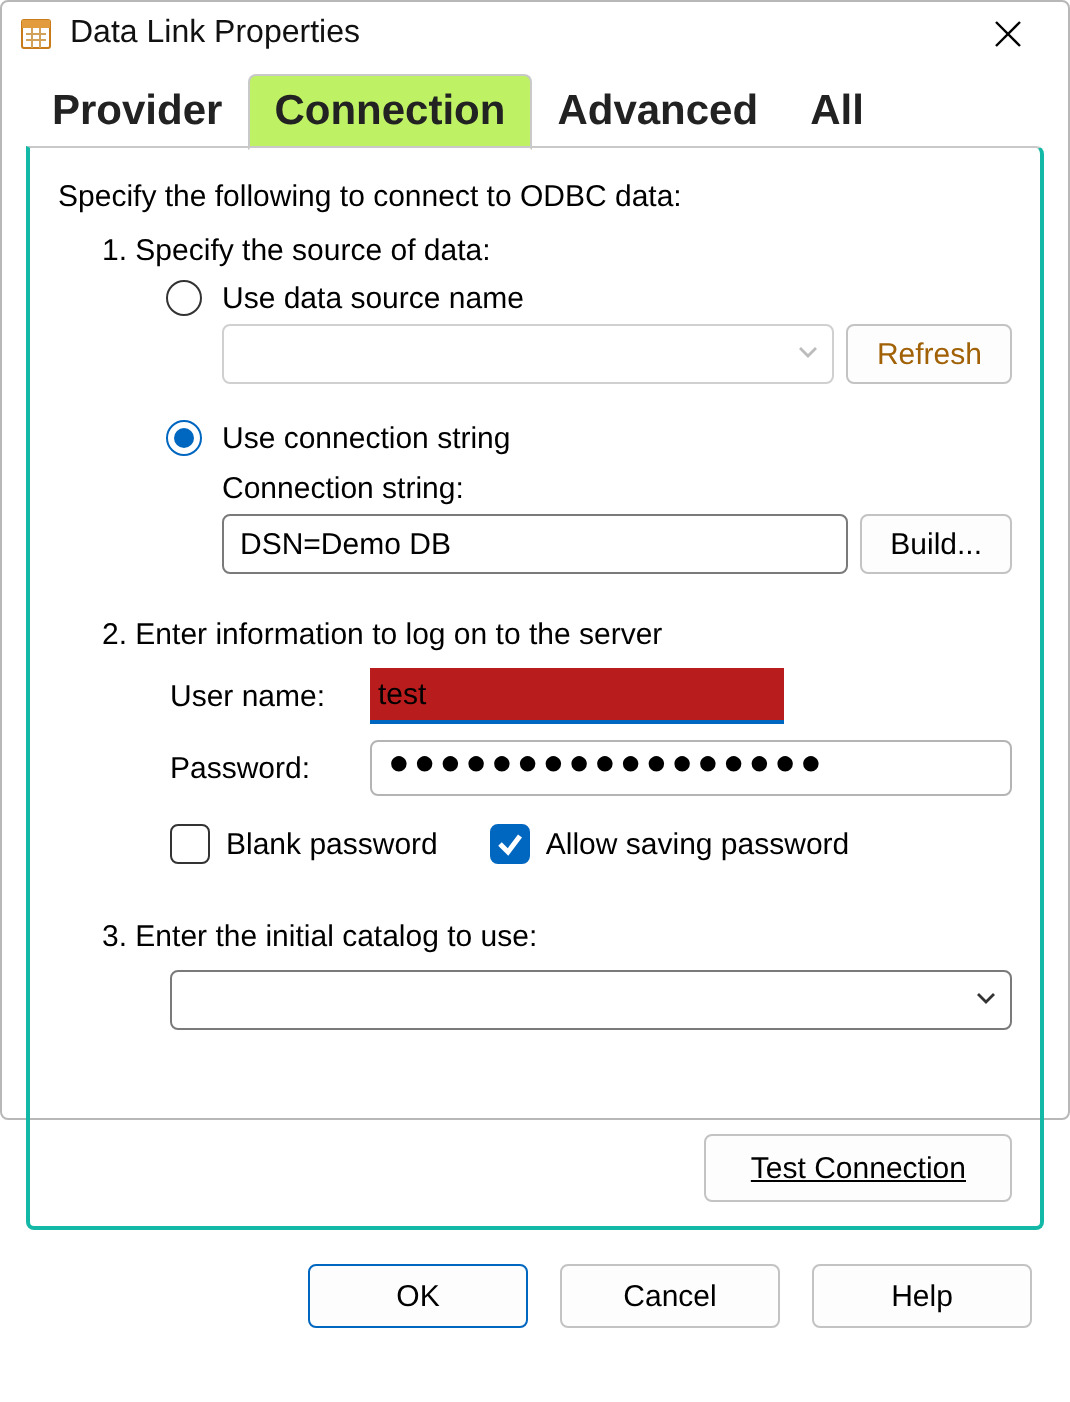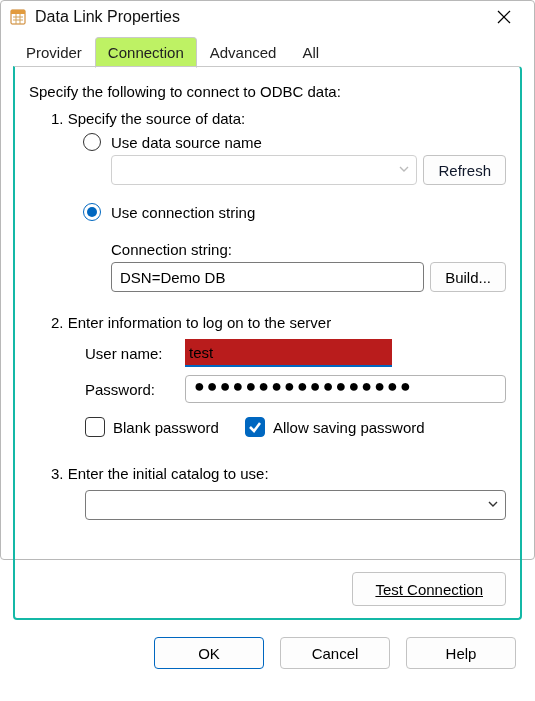--- a/index.html
+++ b/index.html
@@ -46,25 +46,26 @@
   .close-btn svg { width: 14px; height: 14px; }
 
   .tabs {
     display: flex;
     padding: 4px 12px 0 12px;
     border-bottom: none;
     gap: 0;
   }
   .tab {
     padding: 6px 12px 6px 12px;
-    font-size: 15px;
+    font-size: 21px;
     color: #222;
     cursor: pointer;
     border: 1px solid transparent;
     margin-bottom: -1px;
+    font-weight: bold;
   }
   .tab.active {
     border: 1px solid #c9c9c9;
     border-bottom: 1px solid #fff;
     border-radius: 4px 4px 0 0;
     background: #bef264;
   }
 
   .panel-border {
     margin: 0 12px 0 12px;
@@ -125,22 +126,22 @@
   .btn {
     border: 1px solid #c3c3c3;
     border-radius: 4px;
     background: #fdfdfd;
     padding: 0 14px;
     height: 30px;
     font: inherit;
     cursor: pointer;
     display: inline-flex; align-items: center; justify-content: center;
   }
-  .btn.disabled { color: #0f172a; cursor: default; }
-  .sub-label { margin-left: 82px; margin-top: 20px; }
+  .btn.disabled { color: #a16207; cursor: default; }
+  .sub-label { margin-left: 82px; margin-top: 8px; }
   .cs-row {
     display: flex; gap: 6px; align-items: stretch;
     margin-left: 82px;
     margin-top: 4px;
   }
   .input-text {
     flex: 1;
     height: 30px;
     border: 1px solid #7a7a7a;
     border-radius: 4px;

